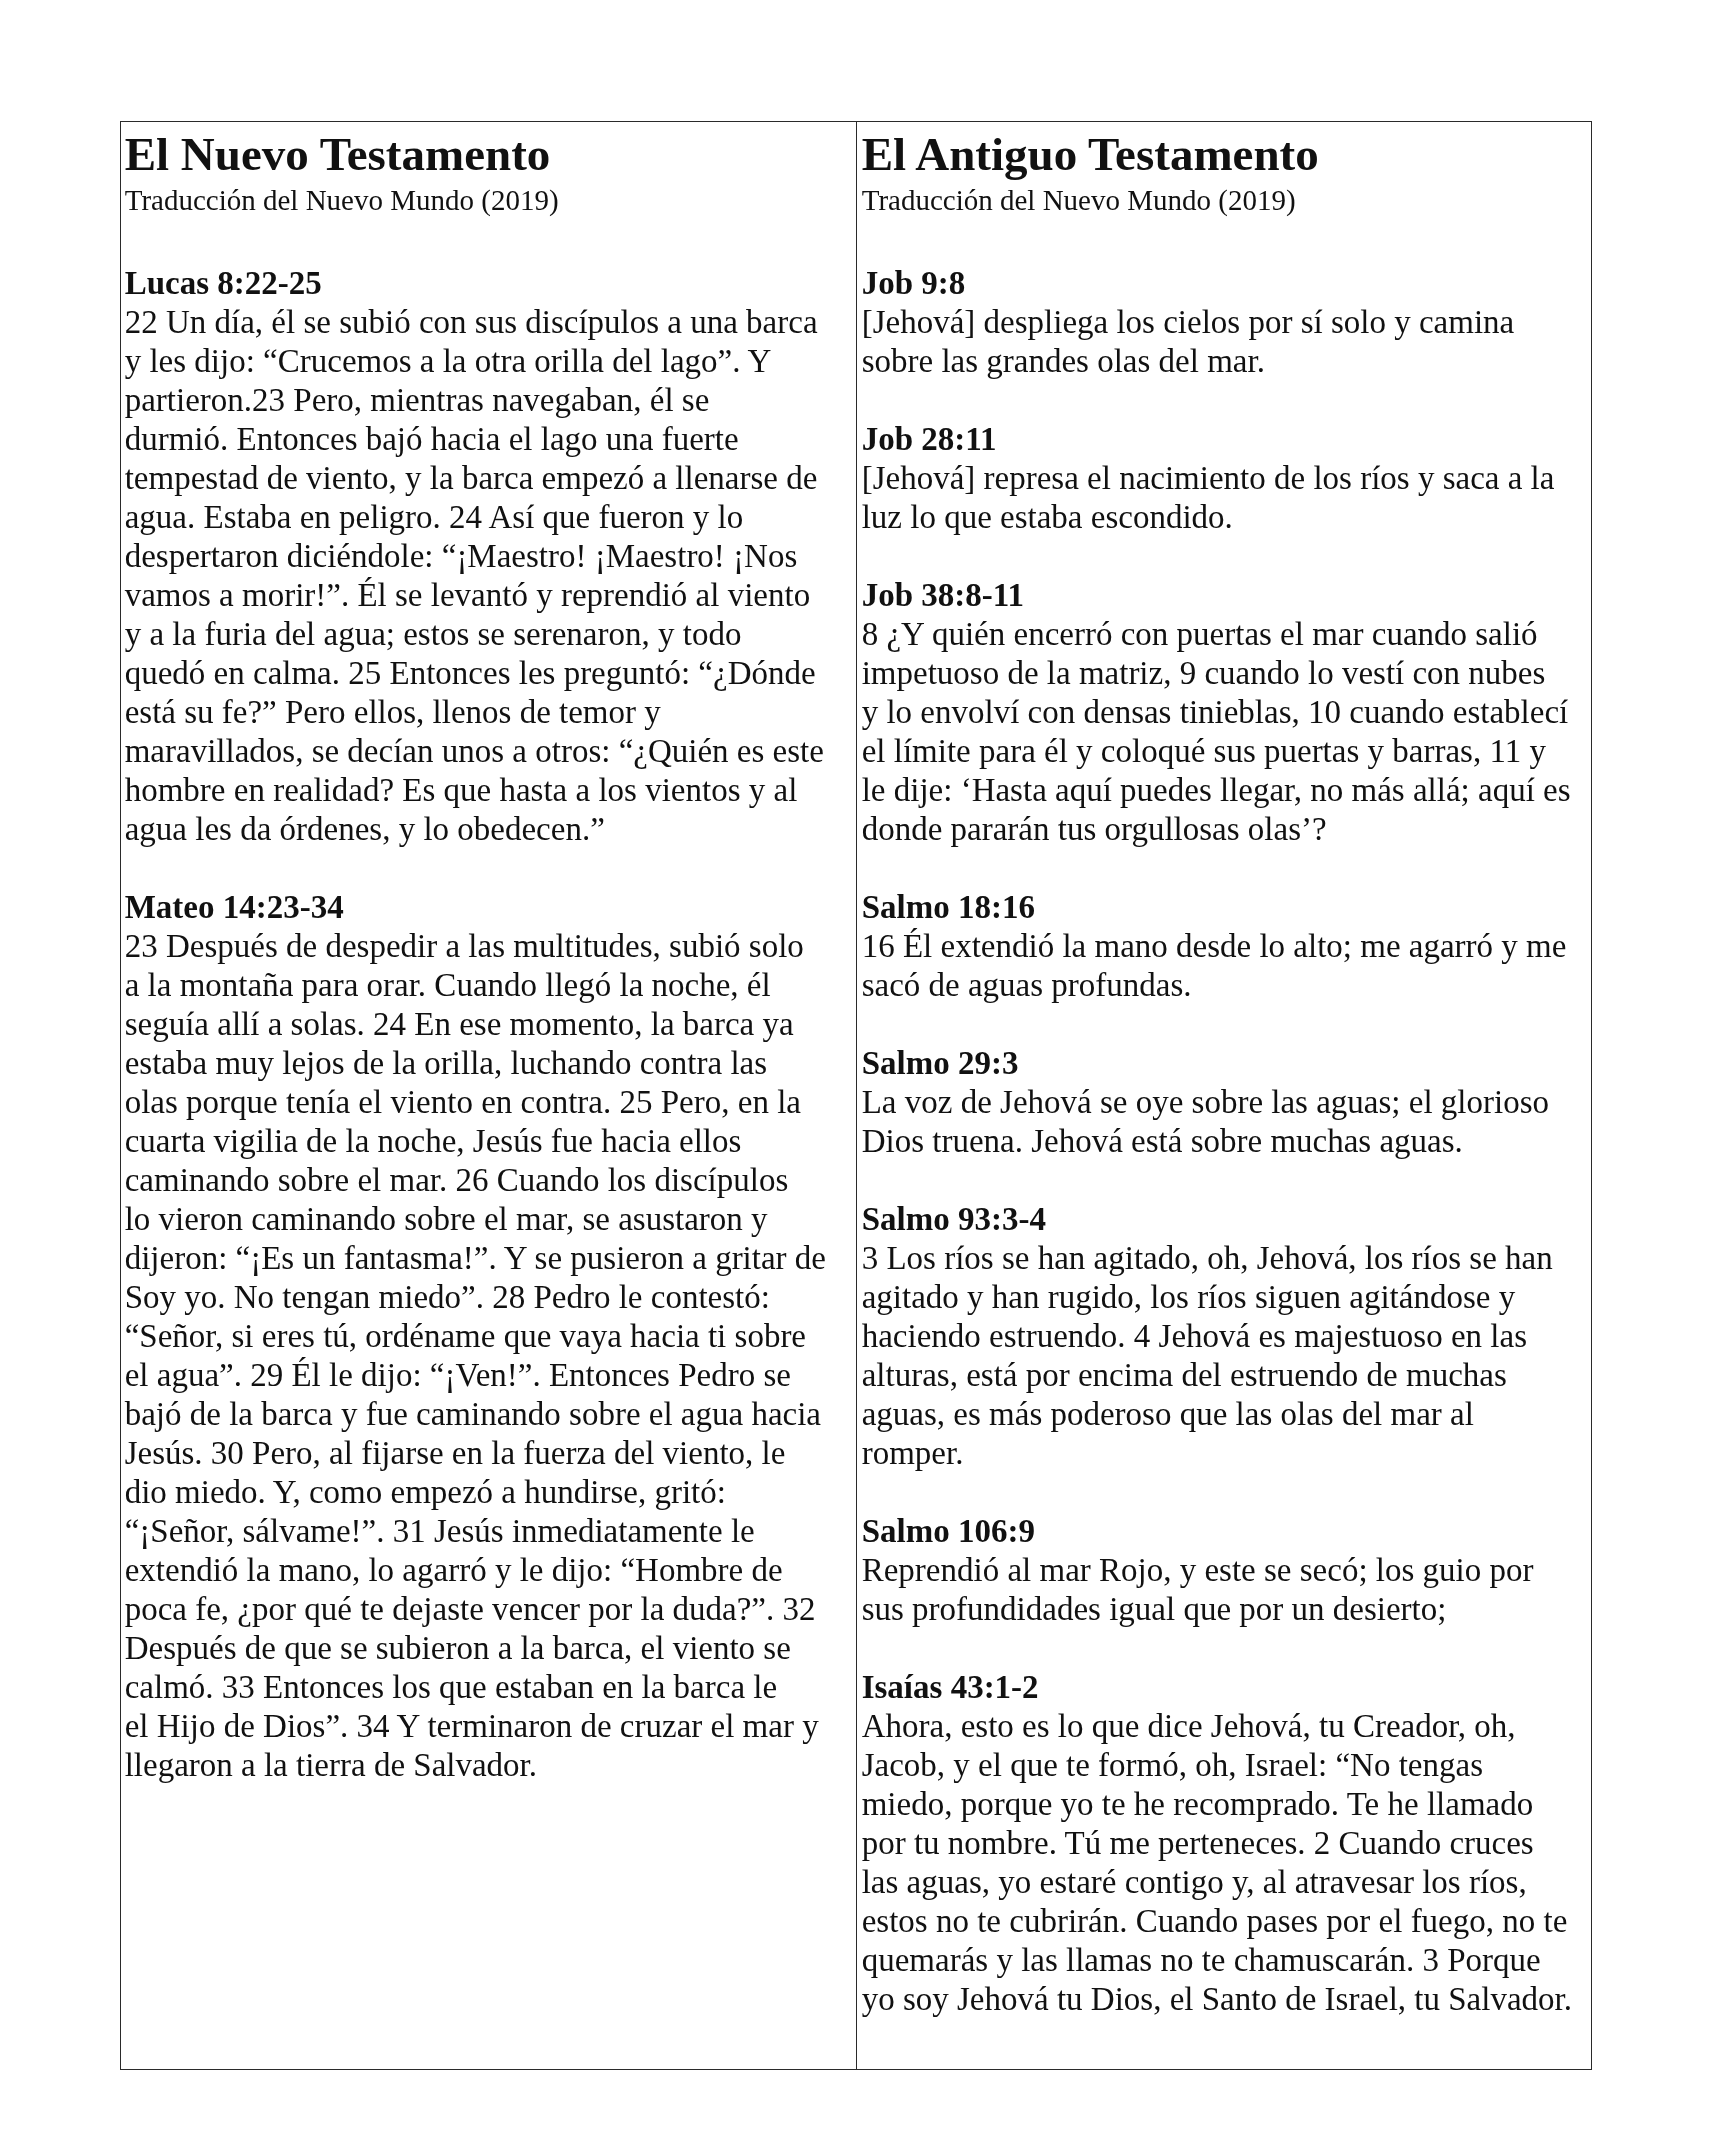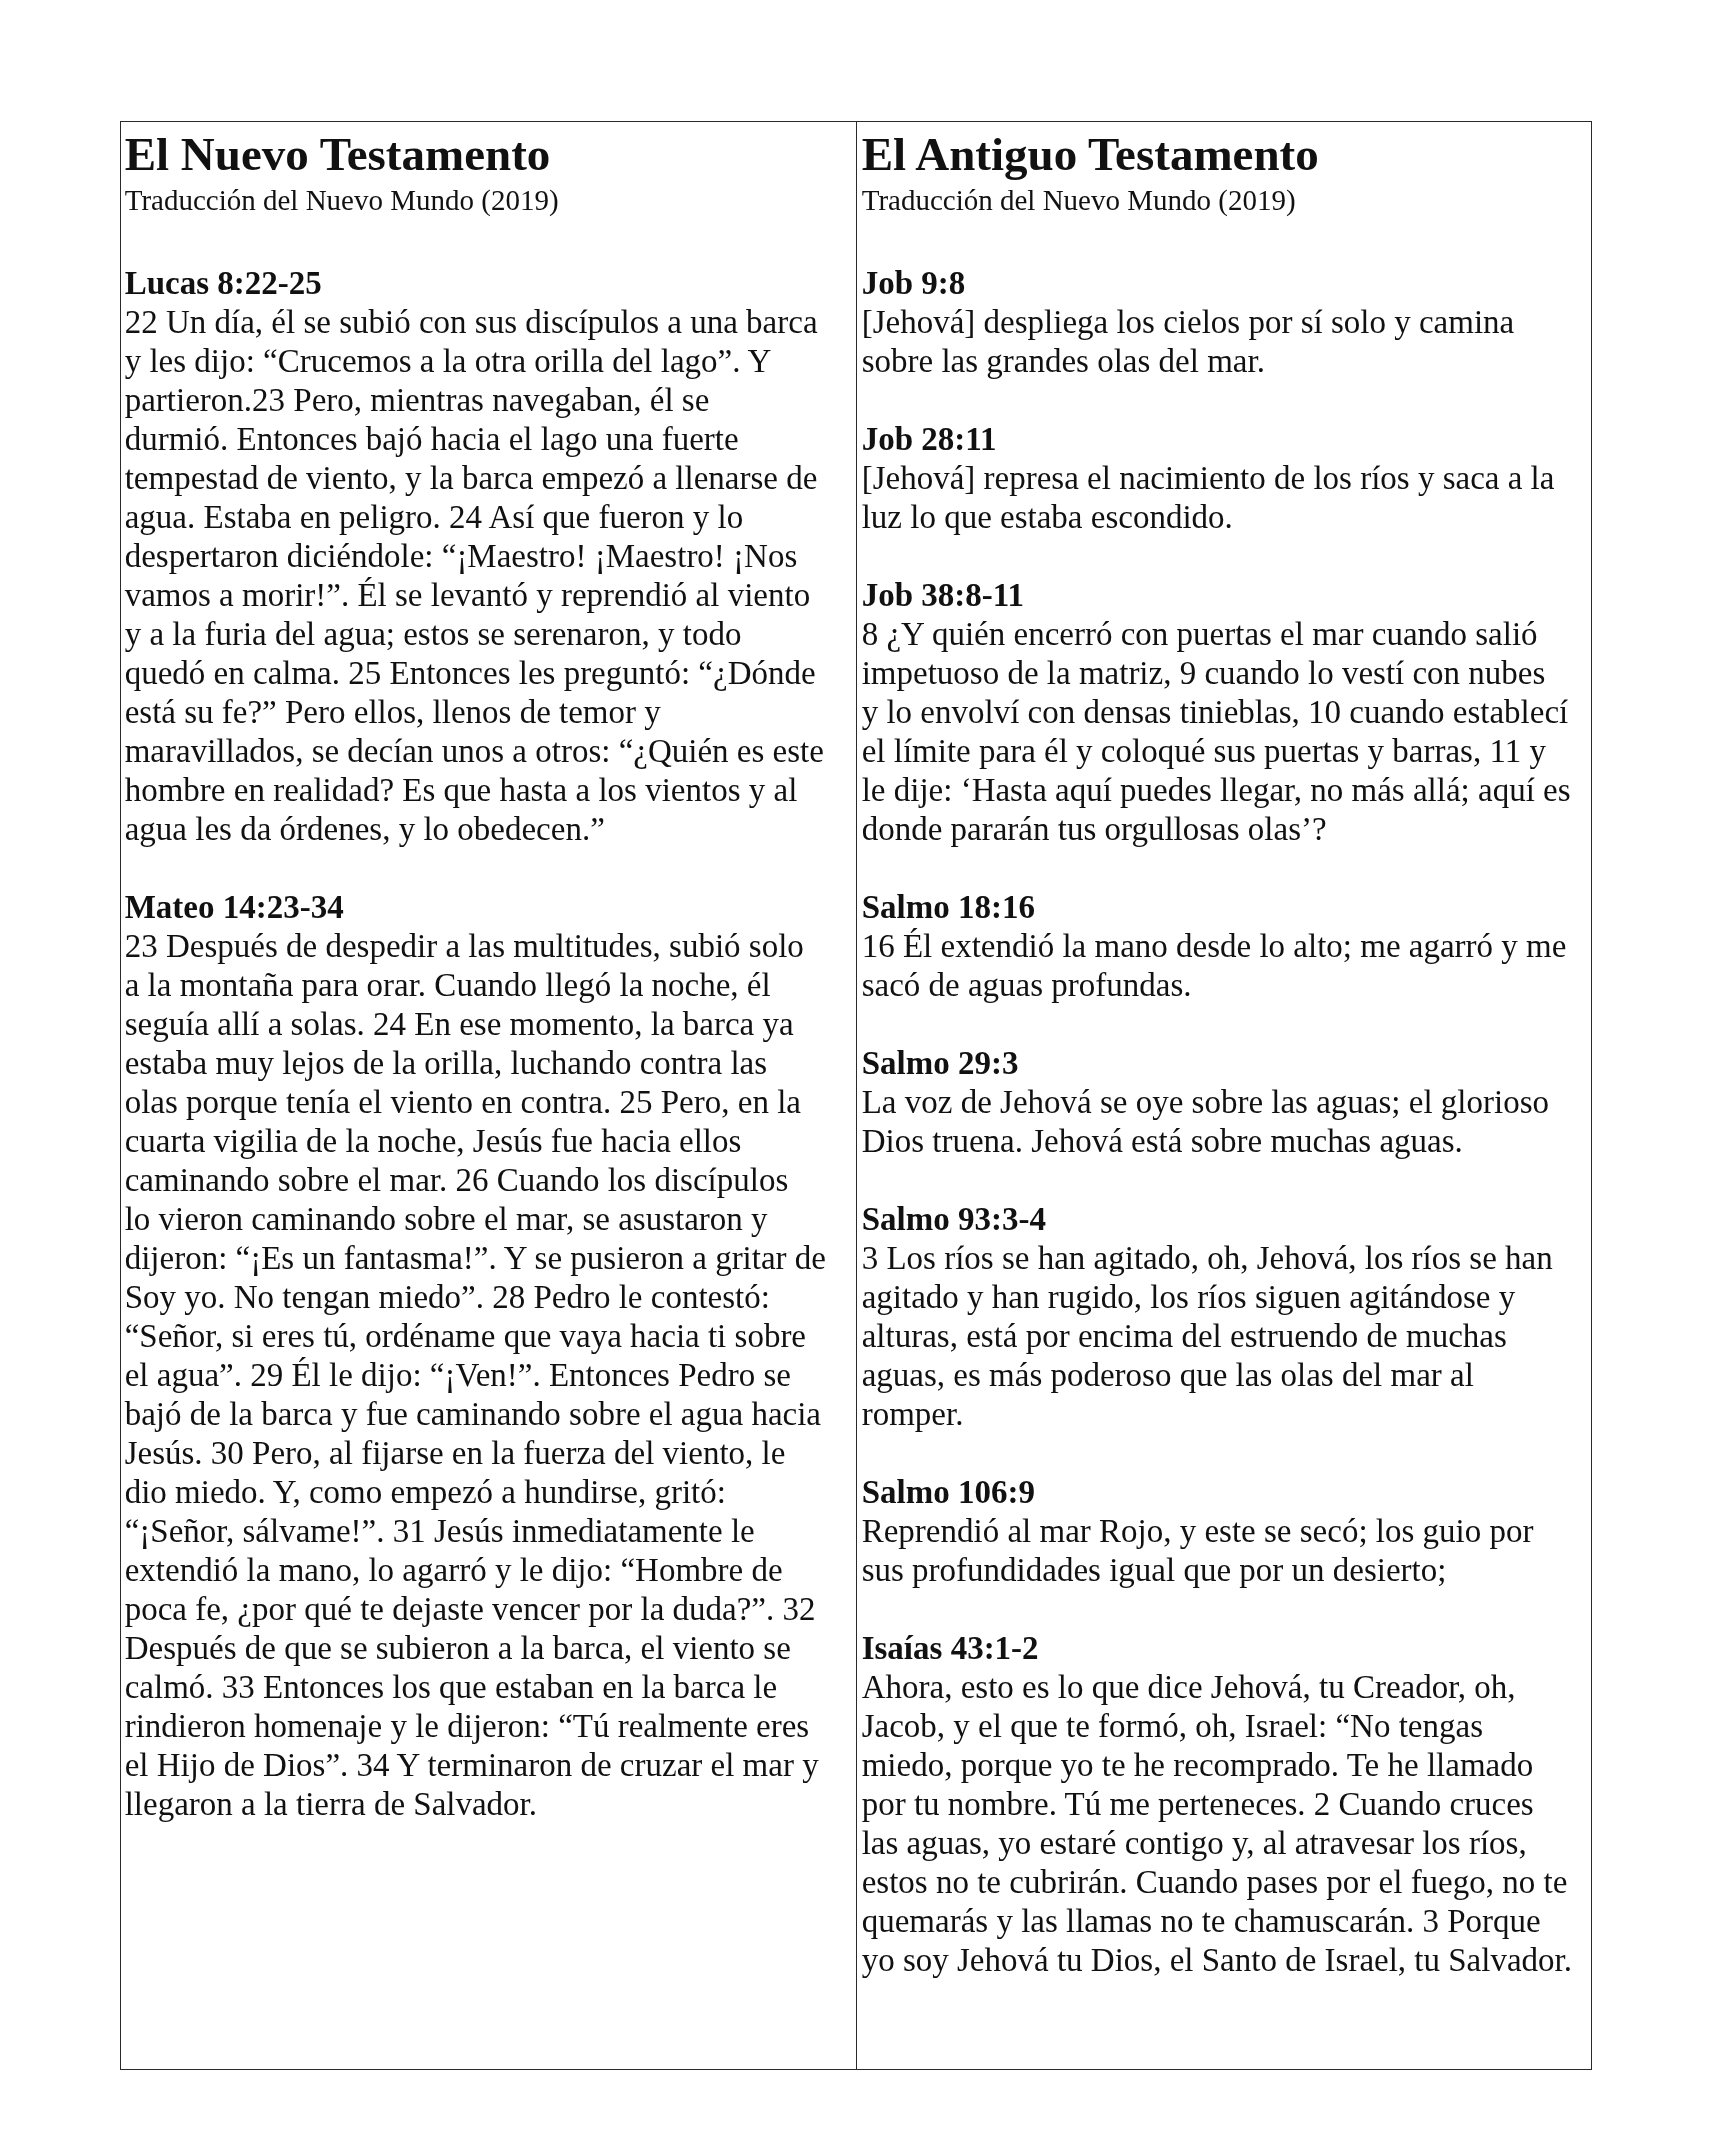--- a/index.html
+++ b/index.html
@@ -84,21 +84,20 @@
             <span class="line">“Señor, si eres tú, ordéname que vaya hacia ti sobre</span>
             <span class="line">el agua”. 29  Él le dijo: “¡Ven!”. Entonces Pedro se</span>
             <span class="line">bajó de la barca y fue caminando sobre el agua hacia</span>
             <span class="line">Jesús. 30  Pero, al fijarse en la fuerza del viento, le</span>
             <span class="line">dio miedo. Y, como empezó a hundirse, gritó:</span>
             <span class="line">“¡Señor, sálvame!”. 31  Jesús inmediatamente le</span>
             <span class="line">extendió la mano, lo agarró y le dijo: “Hombre de</span>
             <span class="line">poca fe, ¿por qué te dejaste vencer por la duda?”. 32</span>
             <span class="line">Después de que se subieron a la barca, el viento se</span>
             <span class="line">calmó. 33  Entonces los que estaban en la barca le</span>
-            <span class="line">rindieron homenaje y le dijeron: “Tú realmente eres</span>
             <span class="line">el Hijo de Dios”. 34  Y terminaron de cruzar el mar y</span>
             <span class="line">llegaron a la tierra de Salvador.</span>
           </div>
         </div>
       </div>
   </div>
   <div class="col right">
     <div class="title">El Antiguo Testamento</div>
     <div class="subtitle">Traducción del Nuevo Mundo (2019)</div>
     <div class="spacer-top"></div>
@@ -140,20 +139,21 @@
           <div>
             <span class="line">La voz de Jehová se oye sobre las aguas; el glorioso</span>
             <span class="line">Dios truena. Jehová está sobre muchas aguas.</span>
           </div>
         </div>
         <div class="section">
           <div class="ref">Salmo 93:3-4</div>
           <div>
             <span class="line">3  Los ríos se han agitado, oh, Jehová, los ríos se han</span>
             <span class="line">agitado y han rugido, los ríos siguen agitándose y</span>
+            <span class="line">haciendo estruendo.  4  Jehová es majestuoso en las</span>
             <span class="line">alturas, está por encima del estruendo de muchas</span>
             <span class="line">aguas, es más poderoso que las olas del mar al</span>
             <span class="line">romper.</span>
           </div>
         </div>
         <div class="section">
           <div class="ref">Salmo 106:9</div>
           <div>
             <span class="line">Reprendió al mar Rojo, y este se secó; los guio por</span>
             <span class="line">sus profundidades igual que por un desierto;</span>

